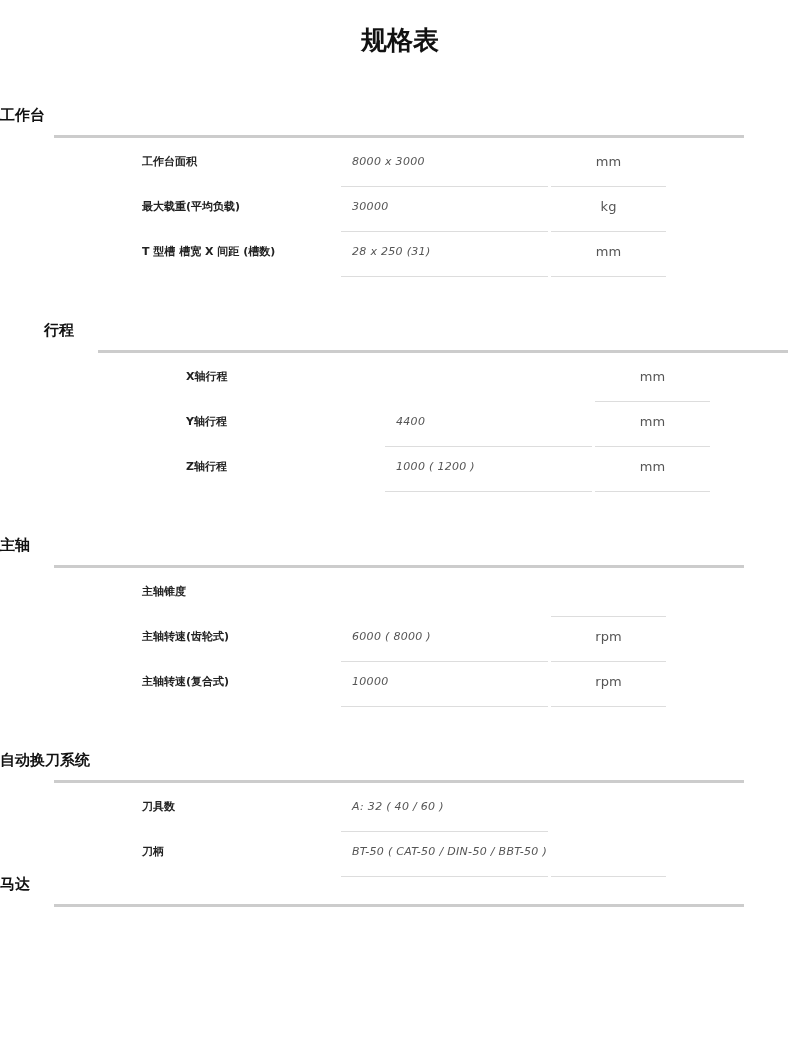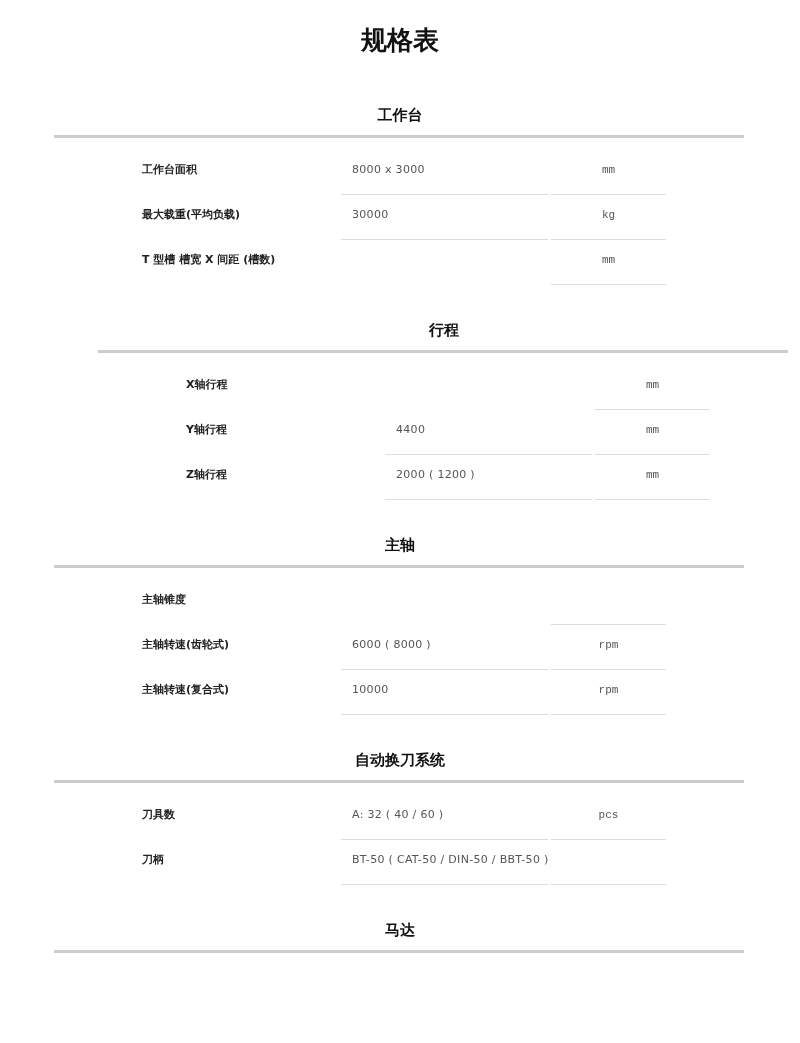--- a/index.html
+++ b/index.html
@@ -1,34 +1,34 @@
 <!DOCTYPE html>
 <html><head>
 <meta charset="utf-8">
 <style>
   html, body { margin: 0; padding: 0; background: #ffffff; }
   body { width: 800px; height: 1043px; position: relative; overflow: hidden;
          font-family: "DejaVu Sans", "Liberation Sans", sans-serif; color: #111; }
   .page-title { position: absolute; top: 20px; left: 0; width: 800px; text-align: center;
                 font-size: 26px; font-weight: bold; line-height: 40px; color: #111; }
   .section { position: absolute; left: 0; width: 800px; }
-  .section-header { height: 40px; text-align: center; font-size: 15px; font-weight: bold;
+  .section-header { height: 40px; font-size: 15px; font-weight: bold;
                     line-height: 40px; color: #111; }
   .section-rule { margin-left: 54px; width: 690px; height: 3px; background: #cccccc; margin-top: 0; }
-  .rows { padding-top: 12px; }
+  .rows { padding-top: 4px; }
   .row { position: relative; height: 45px; }
   .row .label { position: absolute; left: 142px; top: 12px; font-size: 11px; font-weight: bold;
                 color: #222; line-height: 16px; white-space: nowrap; }
   .row .value { position: absolute; left: 341px; top: 0; width: 207px; height: 44px;
-                border-bottom: 1.5px solid #dddddd; }
+                border-bottom: 1.5px solid #dddddd; font-style: italic; }
   .row .value span { position: absolute; left: 11px; top: 12px; font-size: 11px; color: #555;
                      line-height: 16px; white-space: nowrap; letter-spacing: 0.3px; }
   .row .unit { position: absolute; left: 551px; top: 0; width: 115px; height: 44px;
                border-bottom: 1.5px solid #dddddd; text-align: center; }
-  .row .unit span { display: block; padding-top: 12px; font-size: 11px; color: #555; line-height: 16px; font-family: Liberation Mono, monospace; }
+  .row .unit span { display: block; padding-top: 12px; font-size: 13px; color: #555; line-height: 16px; }
 </style>
 </head>
 <body>
 
 <div class="page-title">规格表</div>
 
 <div class="section" style="top:95px;">
   <div class="section-header">工作台</div>
   <div class="section-rule"></div>
   <div class="rows">
@@ -45,20 +45,23 @@
       <div class="label">最大载重(平均负载)</div>
       <div class="value">
           <span>30000</span>
         </div>
       <div class="unit">
           <span>kg</span>
         </div>
     </div>
     <div class="row">
       <div class="label">T 型槽 槽宽 X 间距 (槽数)</div>
+      <div class="value">
+          <span>28 x 250 (31)</span>
+        </div>
       <div class="unit">
           <span>mm</span>
         </div>
     </div>
   </div>
 </div>
 
 <div class="section" style="top:310px;margin-left:44px;">
   <div class="section-header">行程</div>
   <div class="section-rule"></div>
@@ -74,21 +77,21 @@
       <div class="value">
           <span>4400</span>
         </div>
       <div class="unit">
           <span>mm</span>
         </div>
     </div>
     <div class="row">
       <div class="label">Z轴行程</div>
       <div class="value">
-          <span>2000 ( 1200 )</span>
+          <span>1000 ( 1200 )</span>
         </div>
       <div class="unit">
           <span>mm</span>
         </div>
     </div>
   </div>
 </div>
 
 <div class="section" style="top:525px;">
   <div class="section-header">主轴</div>
@@ -123,32 +126,29 @@
 
 <div class="section" style="top:740px;">
   <div class="section-header">自动换刀系统</div>
   <div class="section-rule"></div>
   <div class="rows">
     <div class="row">
       <div class="label">刀具数</div>
       <div class="value">
           <span>A: 32 ( 40 / 60 )</span>
         </div>
-      <div class="unit">
-          <span>pcs</span>
-        </div>
     </div>
     <div class="row">
       <div class="label">刀柄</div>
       <div class="value">
           <span>BT-50 ( CAT-50 / DIN-50 / BBT-50 )</span>
         </div>
       <div class="unit">
           <span></span>
         </div>
     </div>
   </div>
 </div>
 
-<div class="section" style="top:910px;">
+<div class="section" style="top:864px;">
   <div class="section-header">马达</div>
   <div class="section-rule"></div>
 </div>
 
 </body></html>

